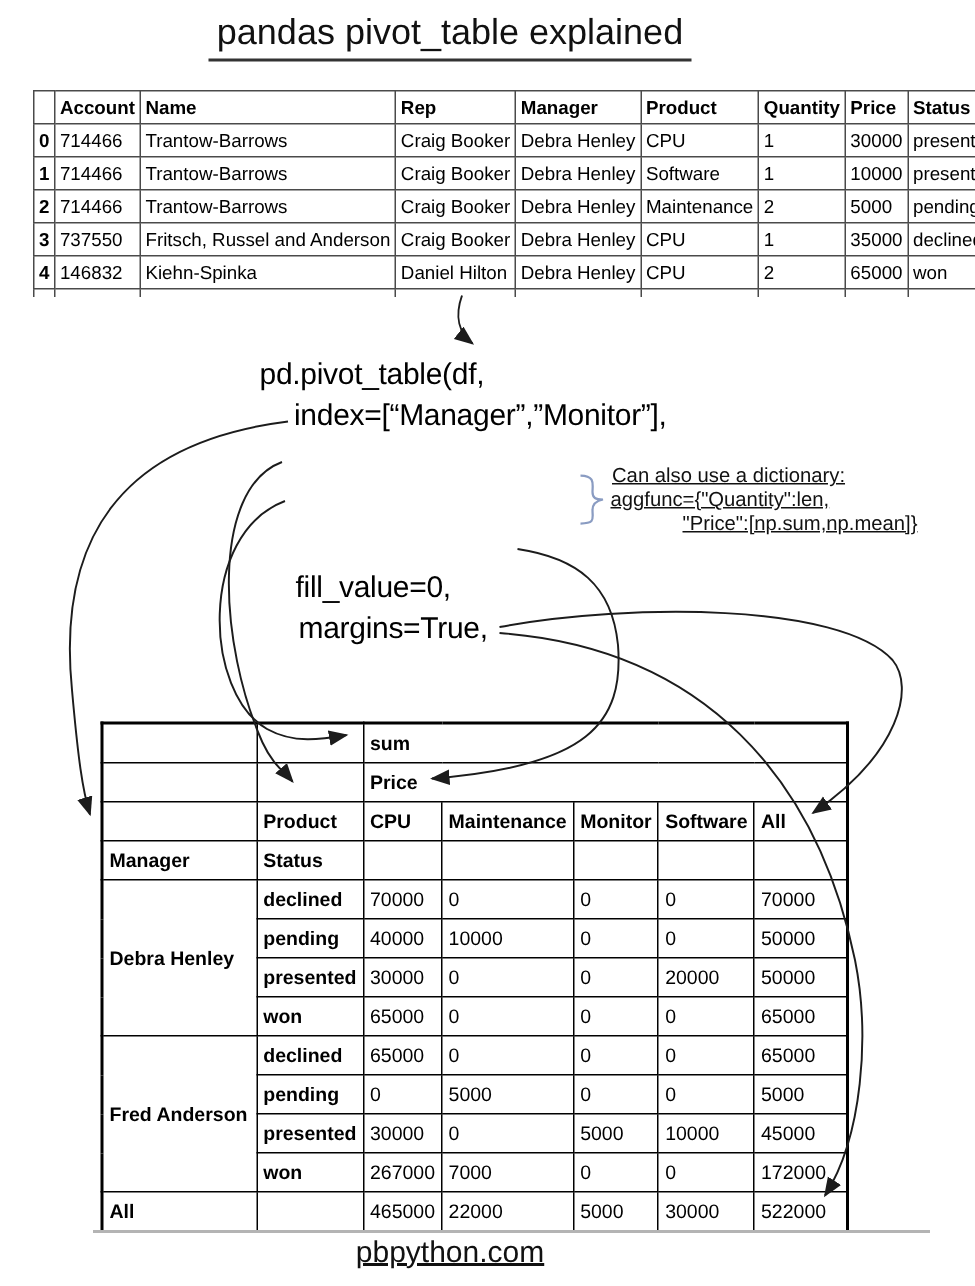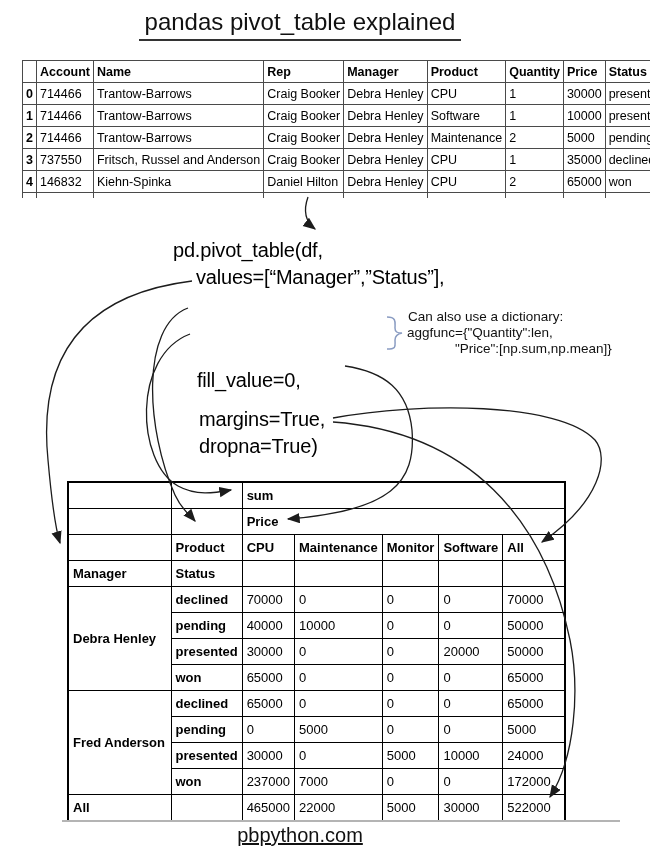--- a/index.html
+++ b/index.html
@@ -25,24 +25,24 @@
   }
   table.src thead th { font-weight:bold; }
   table.src td.idx { font-weight:bold; }
   table.src tr.partial td { height:5px; border-bottom:none; }
   
   .code-line {
     position:absolute; font-size:20px; color:#000000; white-space:nowrap;
     letter-spacing:-0.2px;
   }
   .c1{left:173px;top:239px;} .c2{left:196px;top:266px;} .c3{left:205px;top:293px;}
-  .c4{left:197px;top:319px;} .c5{left:200px;top:354px;} .c6{left:197px;top:369px;}
+  .c4{left:197px;top:319px;} .c5{left:200px;top:354px;} .c6{left:197px;top:381px;}
   .c7{left:199px;top:408px;} .c8{left:199px;top:435px;}
   
-  .anno { position:absolute; font-size:13.5px; color:#111; white-space:nowrap; }
+  .anno { position:absolute; font-size:13.5px; color:#111; white-space:nowrap;text-decoration:underline; }
   .a1{left:408px;top:309px;} .a2{left:407px;top:325px;} .a3{left:455px;top:341px;}
   
   table.pvt {
     position:absolute; left:67px; top:481px; border-collapse:collapse;
     table-layout:fixed; font-size:13px; color:#000; border:2px solid #000;
   }
   table.pvt th, table.pvt td {
     border:1px solid #000; padding:0 4px; height:25px; text-align:left;
     white-space:nowrap; overflow:hidden; vertical-align:middle;
   }
@@ -153,24 +153,23 @@
           <td></td>
           <td></td>
           <td></td>
           <td></td>
           <td></td>
         </tr>
       </tbody>
   </table>
 
   <div class="code-line c1">pd.pivot_table(df,</div>
-  <div class="code-line c2">values=[“Manager”,”Status”],</div>
+  <div class="code-line c2">index=[“Manager”,”Monitor”],</div>
   <div class="code-line c6">fill_value=0,</div>
   <div class="code-line c7">margins=True,</div>
-  <div class="code-line c8">dropna=True)</div>
 
   <div class="anno a1">Can also use a dictionary:</div>
   <div class="anno a2">aggfunc={"Quantity":len,</div>
   <div class="anno a3">"Price":[np.sum,np.mean]}</div>
 
   <table class="pvt">
     <colgroup>
       <col style="width:103px">
         <col style="width:67px">
         <col style="width:50px">
@@ -257,25 +256,25 @@
           <td>0</td>
           <td>0</td>
           <td>5000</td>
         </tr>
         <tr>
           <td class="b">presented</td>
           <td>30000</td>
           <td>0</td>
           <td>5000</td>
           <td>10000</td>
-          <td>24000</td>
+          <td>45000</td>
         </tr>
         <tr>
           <td class="b">won</td>
-          <td>237000</td>
+          <td>267000</td>
           <td>7000</td>
           <td>0</td>
           <td>0</td>
           <td>172000</td>
         </tr>
         <tr>
           <td class="b">All</td>
           <td></td>
           <td>465000</td>
           <td>22000</td>

